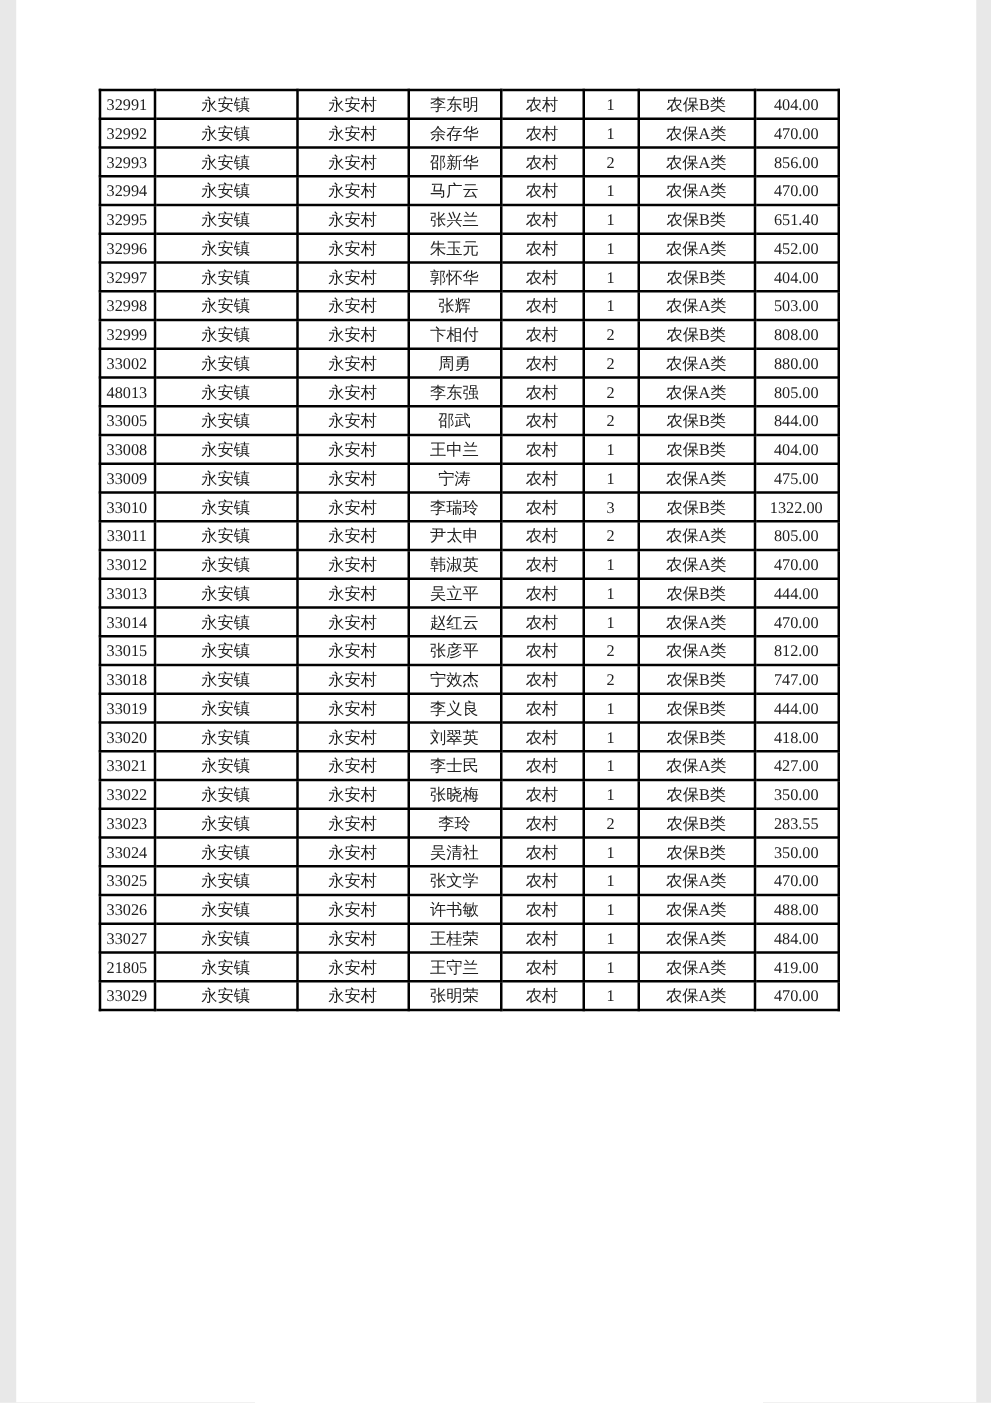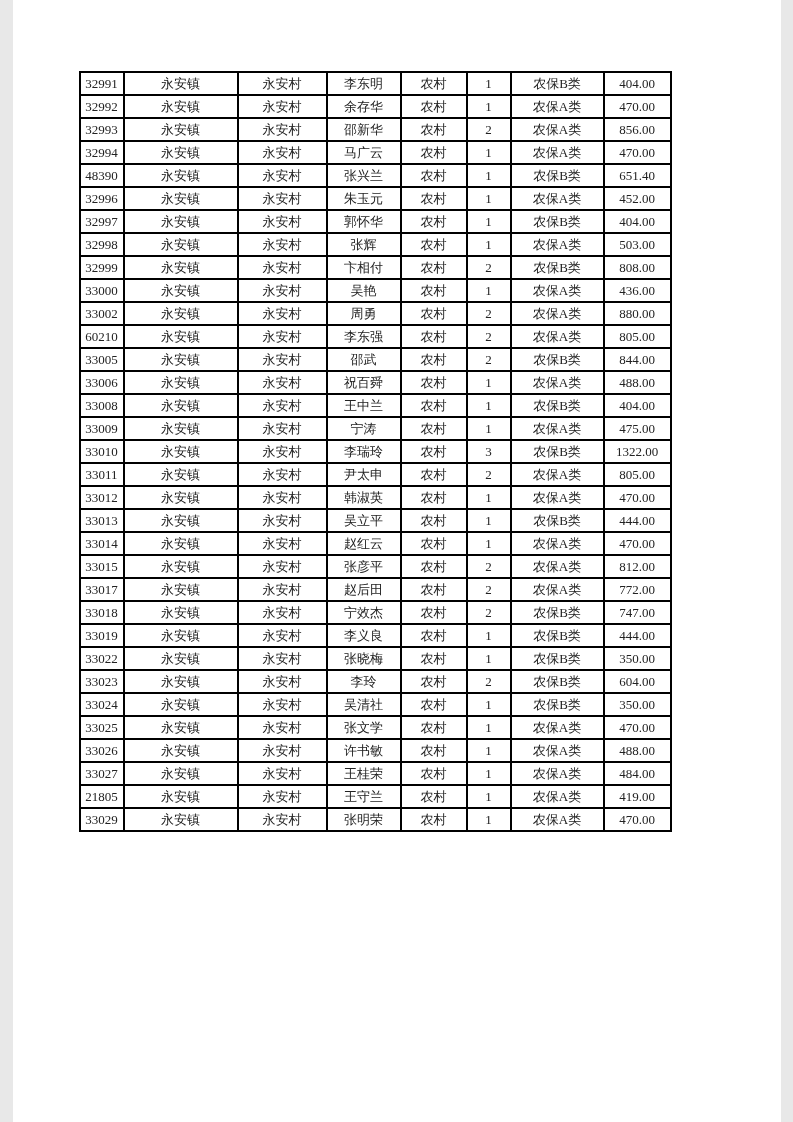--- a/index.html
+++ b/index.html
@@ -96,21 +96,21 @@
             <td>32994</td>
             <td>永安镇</td>
             <td>永安村</td>
             <td>马广云</td>
             <td>农村</td>
             <td>1</td>
             <td>农保A类</td>
             <td>470.00</td>
           </tr>
           <tr>
-            <td>48390</td>
+            <td>32995</td>
             <td>永安镇</td>
             <td>永安村</td>
             <td>张兴兰</td>
             <td>农村</td>
             <td>1</td>
             <td>农保B类</td>
             <td>651.40</td>
           </tr>
           <tr>
             <td>32996</td>
@@ -146,70 +146,50 @@
             <td>32999</td>
             <td>永安镇</td>
             <td>永安村</td>
             <td>卞相付</td>
             <td>农村</td>
             <td>2</td>
             <td>农保B类</td>
             <td>808.00</td>
           </tr>
           <tr>
-            <td>33000</td>
-            <td>永安镇</td>
-            <td>永安村</td>
-            <td>吴艳</td>
-            <td>农村</td>
-            <td>1</td>
-            <td>农保A类</td>
-            <td>436.00</td>
-          </tr>
-          <tr>
             <td>33002</td>
             <td>永安镇</td>
             <td>永安村</td>
             <td>周勇</td>
             <td>农村</td>
             <td>2</td>
             <td>农保A类</td>
             <td>880.00</td>
           </tr>
           <tr>
-            <td>60210</td>
+            <td>48013</td>
             <td>永安镇</td>
             <td>永安村</td>
             <td>李东强</td>
             <td>农村</td>
             <td>2</td>
             <td>农保A类</td>
             <td>805.00</td>
           </tr>
           <tr>
             <td>33005</td>
             <td>永安镇</td>
             <td>永安村</td>
             <td>邵武</td>
             <td>农村</td>
             <td>2</td>
             <td>农保B类</td>
             <td>844.00</td>
           </tr>
           <tr>
-            <td>33006</td>
-            <td>永安镇</td>
-            <td>永安村</td>
-            <td>祝百舜</td>
-            <td>农村</td>
-            <td>1</td>
-            <td>农保A类</td>
-            <td>488.00</td>
-          </tr>
-          <tr>
             <td>33008</td>
             <td>永安镇</td>
             <td>永安村</td>
             <td>王中兰</td>
             <td>农村</td>
             <td>1</td>
             <td>农保B类</td>
             <td>404.00</td>
           </tr>
           <tr>
@@ -276,68 +256,78 @@
             <td>33015</td>
             <td>永安镇</td>
             <td>永安村</td>
             <td>张彦平</td>
             <td>农村</td>
             <td>2</td>
             <td>农保A类</td>
             <td>812.00</td>
           </tr>
           <tr>
-            <td>33017</td>
-            <td>永安镇</td>
-            <td>永安村</td>
-            <td>赵后田</td>
-            <td>农村</td>
-            <td>2</td>
-            <td>农保A类</td>
-            <td>772.00</td>
-          </tr>
-          <tr>
             <td>33018</td>
             <td>永安镇</td>
             <td>永安村</td>
             <td>宁效杰</td>
             <td>农村</td>
             <td>2</td>
             <td>农保B类</td>
             <td>747.00</td>
           </tr>
           <tr>
             <td>33019</td>
             <td>永安镇</td>
             <td>永安村</td>
             <td>李义良</td>
             <td>农村</td>
             <td>1</td>
             <td>农保B类</td>
             <td>444.00</td>
           </tr>
           <tr>
+            <td>33020</td>
+            <td>永安镇</td>
+            <td>永安村</td>
+            <td>刘翠英</td>
+            <td>农村</td>
+            <td>1</td>
+            <td>农保B类</td>
+            <td>418.00</td>
+          </tr>
+          <tr>
+            <td>33021</td>
+            <td>永安镇</td>
+            <td>永安村</td>
+            <td>李士民</td>
+            <td>农村</td>
+            <td>1</td>
+            <td>农保A类</td>
+            <td>427.00</td>
+          </tr>
+          <tr>
             <td>33022</td>
             <td>永安镇</td>
             <td>永安村</td>
             <td>张晓梅</td>
             <td>农村</td>
             <td>1</td>
             <td>农保B类</td>
             <td>350.00</td>
           </tr>
           <tr>
             <td>33023</td>
             <td>永安镇</td>
             <td>永安村</td>
             <td>李玲</td>
             <td>农村</td>
             <td>2</td>
             <td>农保B类</td>
-            <td>604.00</td>
+            <td>283.55</td>
           </tr>
           <tr>
             <td>33024</td>
             <td>永安镇</td>
             <td>永安村</td>
             <td>吴清社</td>
             <td>农村</td>
             <td>1</td>
             <td>农保B类</td>
             <td>350.00</td>

